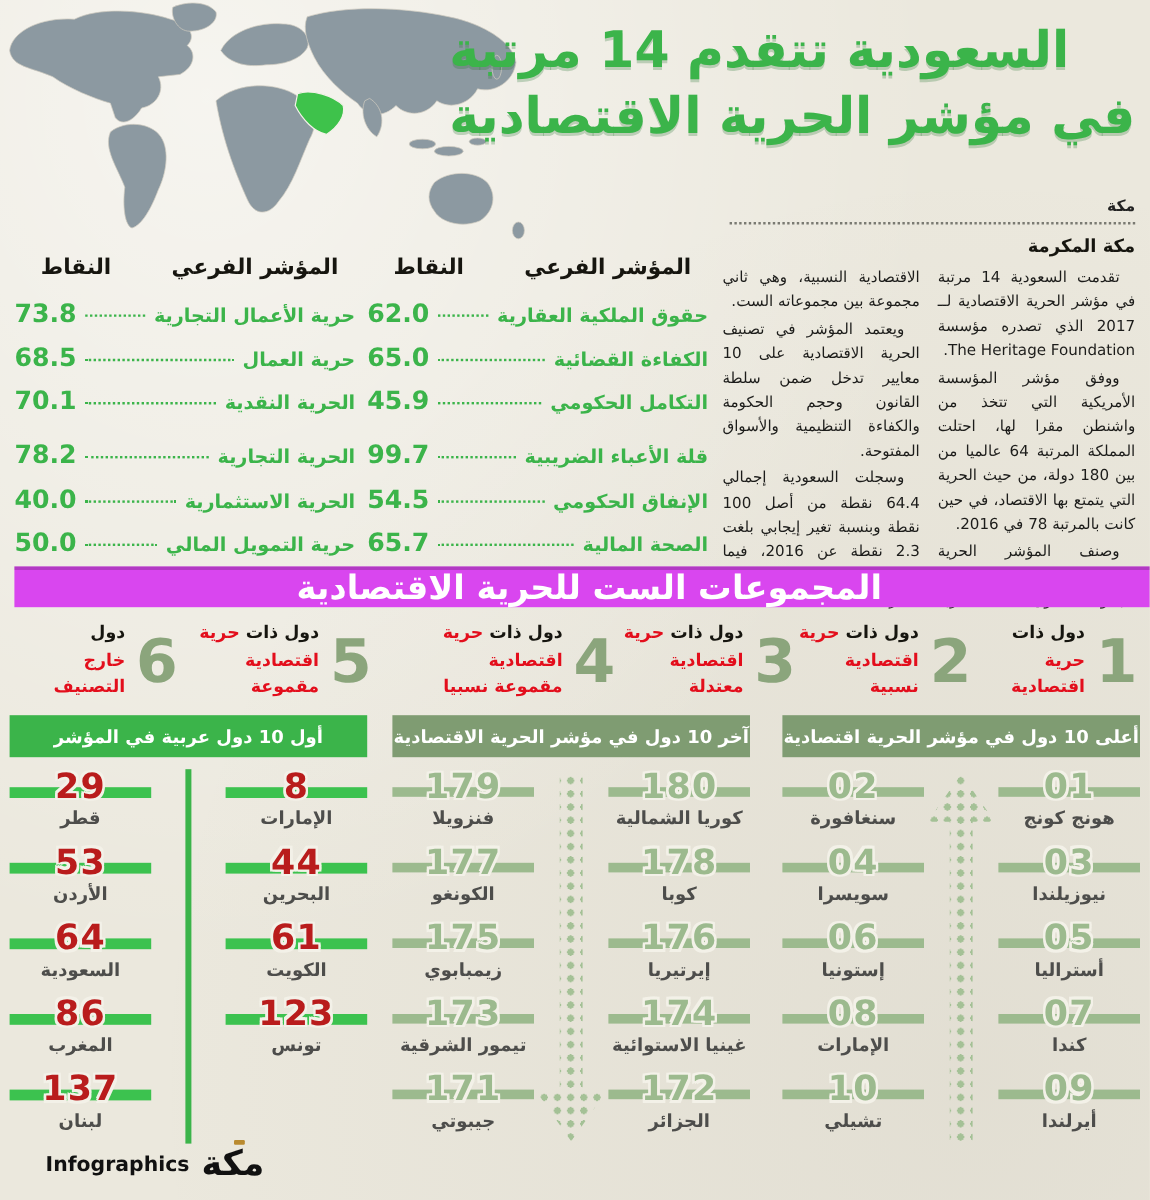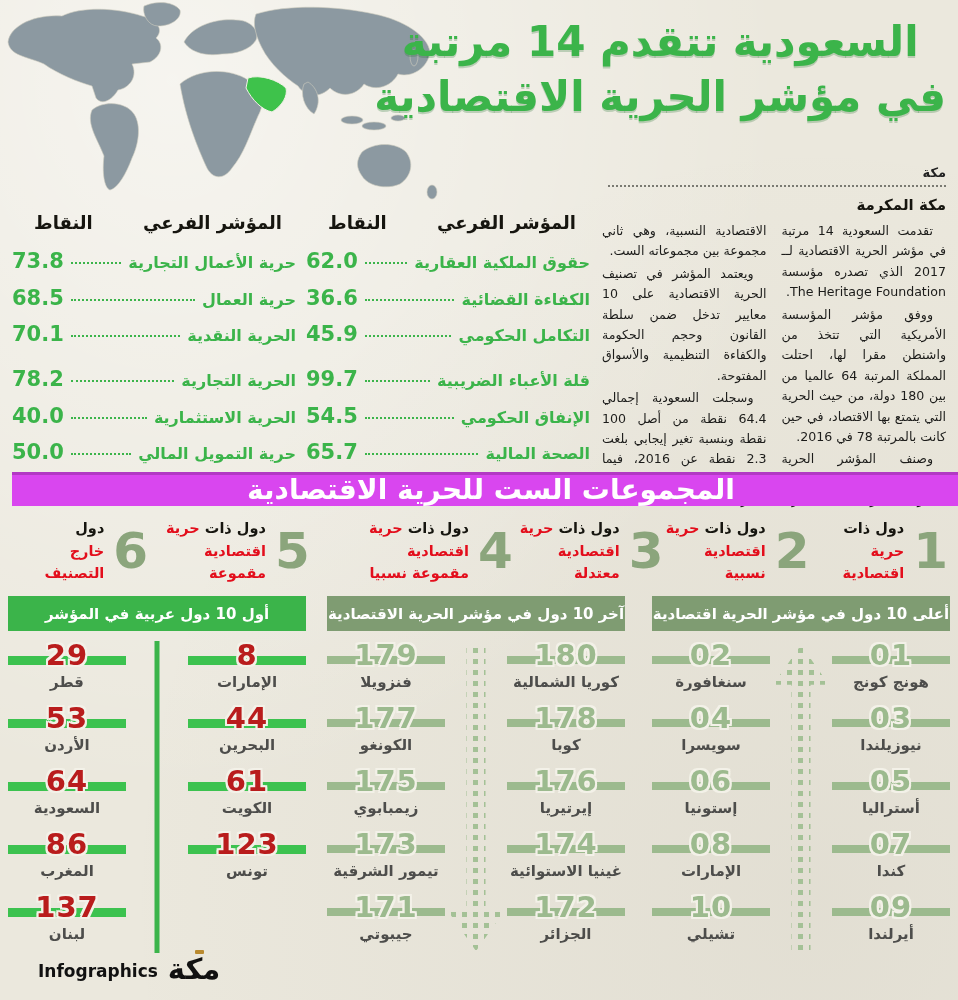--- a/index.html
+++ b/index.html
@@ -9,21 +9,21 @@
     font-family: "DejaVu Sans", sans-serif;
     background:
       radial-gradient(ellipse at 18% 8%, rgba(255,255,255,.55), rgba(255,255,255,0) 55%),
       radial-gradient(ellipse at 85% 90%, rgba(120,110,90,.08), rgba(0,0,0,0) 60%),
       #ebe8dd;
     overflow: hidden;
   }
   
   .map { position:absolute; top:0; left:0; }
   
-  .title { position:absolute; top:14px; right:12px; direction:rtl; text-align:center;
+  .title { position:absolute; top:14px; right:12px; direction:rtl; text-align:left;
            color:#3bb44a; font-weight:800; font-size:42px; line-height:1.32;
            text-shadow: 0 2px 0 rgba(30,110,45,.25); }
   .byline { position:absolute; top:165px; right:12px; width:338px; direction:rtl;
             font-size:13px; font-weight:700; color:#222; padding-bottom:5px;
             border-bottom:2px dotted #7a7a72; }
   
   .article { position:absolute; top:196px; right:12px; width:344px; direction:rtl; }
   .article-head { font-size:15px; font-weight:700; color:#16150f; margin-bottom:7px; }
   .article-cols { column-count:2; column-gap:15px; text-align:justify;
                   font-size:12.6px; line-height:1.62; color:#1c1c1a; }
@@ -175,21 +175,21 @@
   </div>
   <div id="subrows-mid">
       <div class="str">
        <span class="slabel">حقوق الملكية العقارية</span>
        <span class="leader"></span>
        <span class="sval">62.0</span>
      </div>
       <div class="str">
        <span class="slabel">الكفاءة القضائية</span>
        <span class="leader"></span>
-       <span class="sval">36.6</span>
+       <span class="sval">65.0</span>
      </div>
       <div class="str">
        <span class="slabel">التكامل الحكومي</span>
        <span class="leader"></span>
        <span class="sval">45.9</span>
      </div>
       <div class="str gap">
        <span class="slabel">قلة الأعباء الضريبية</span>
        <span class="leader"></span>
        <span class="sval">99.7</span>

